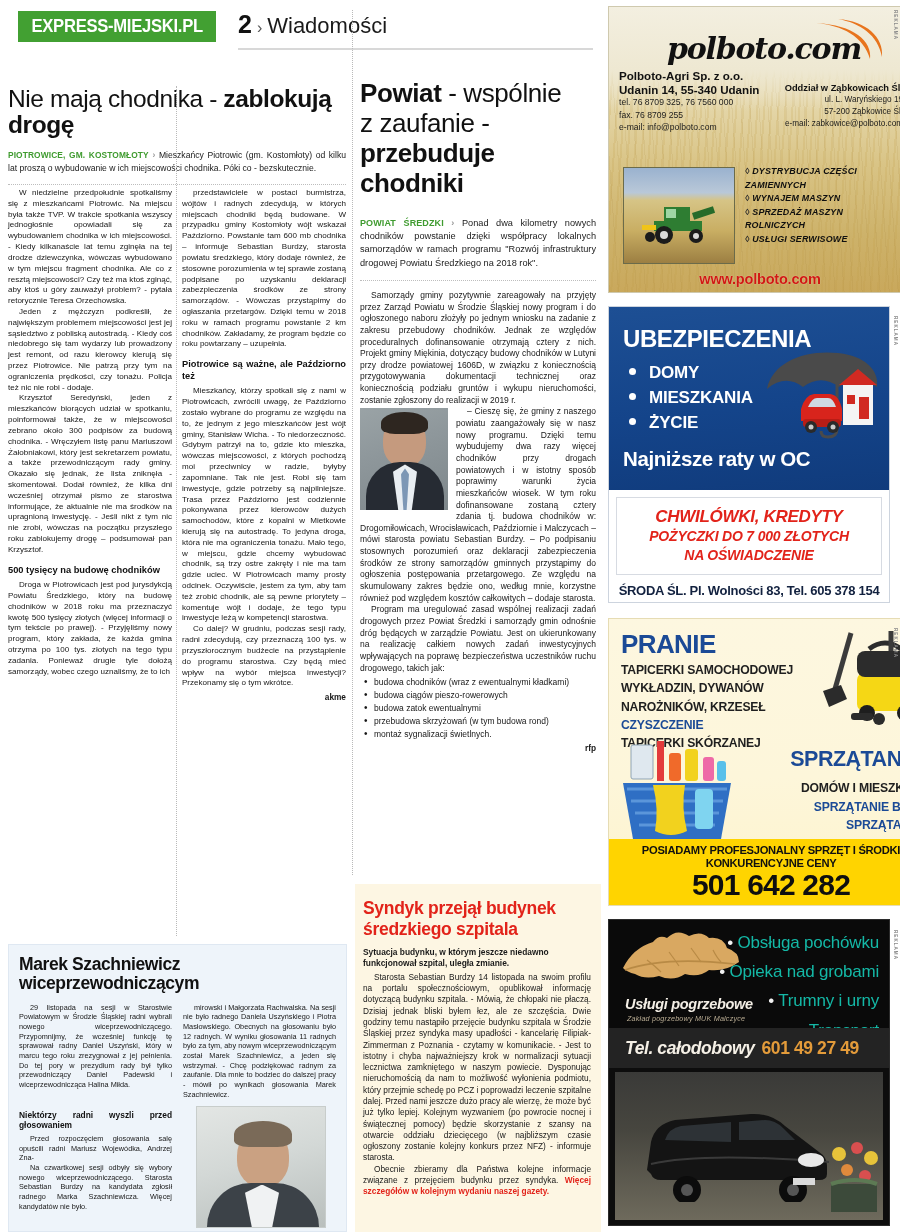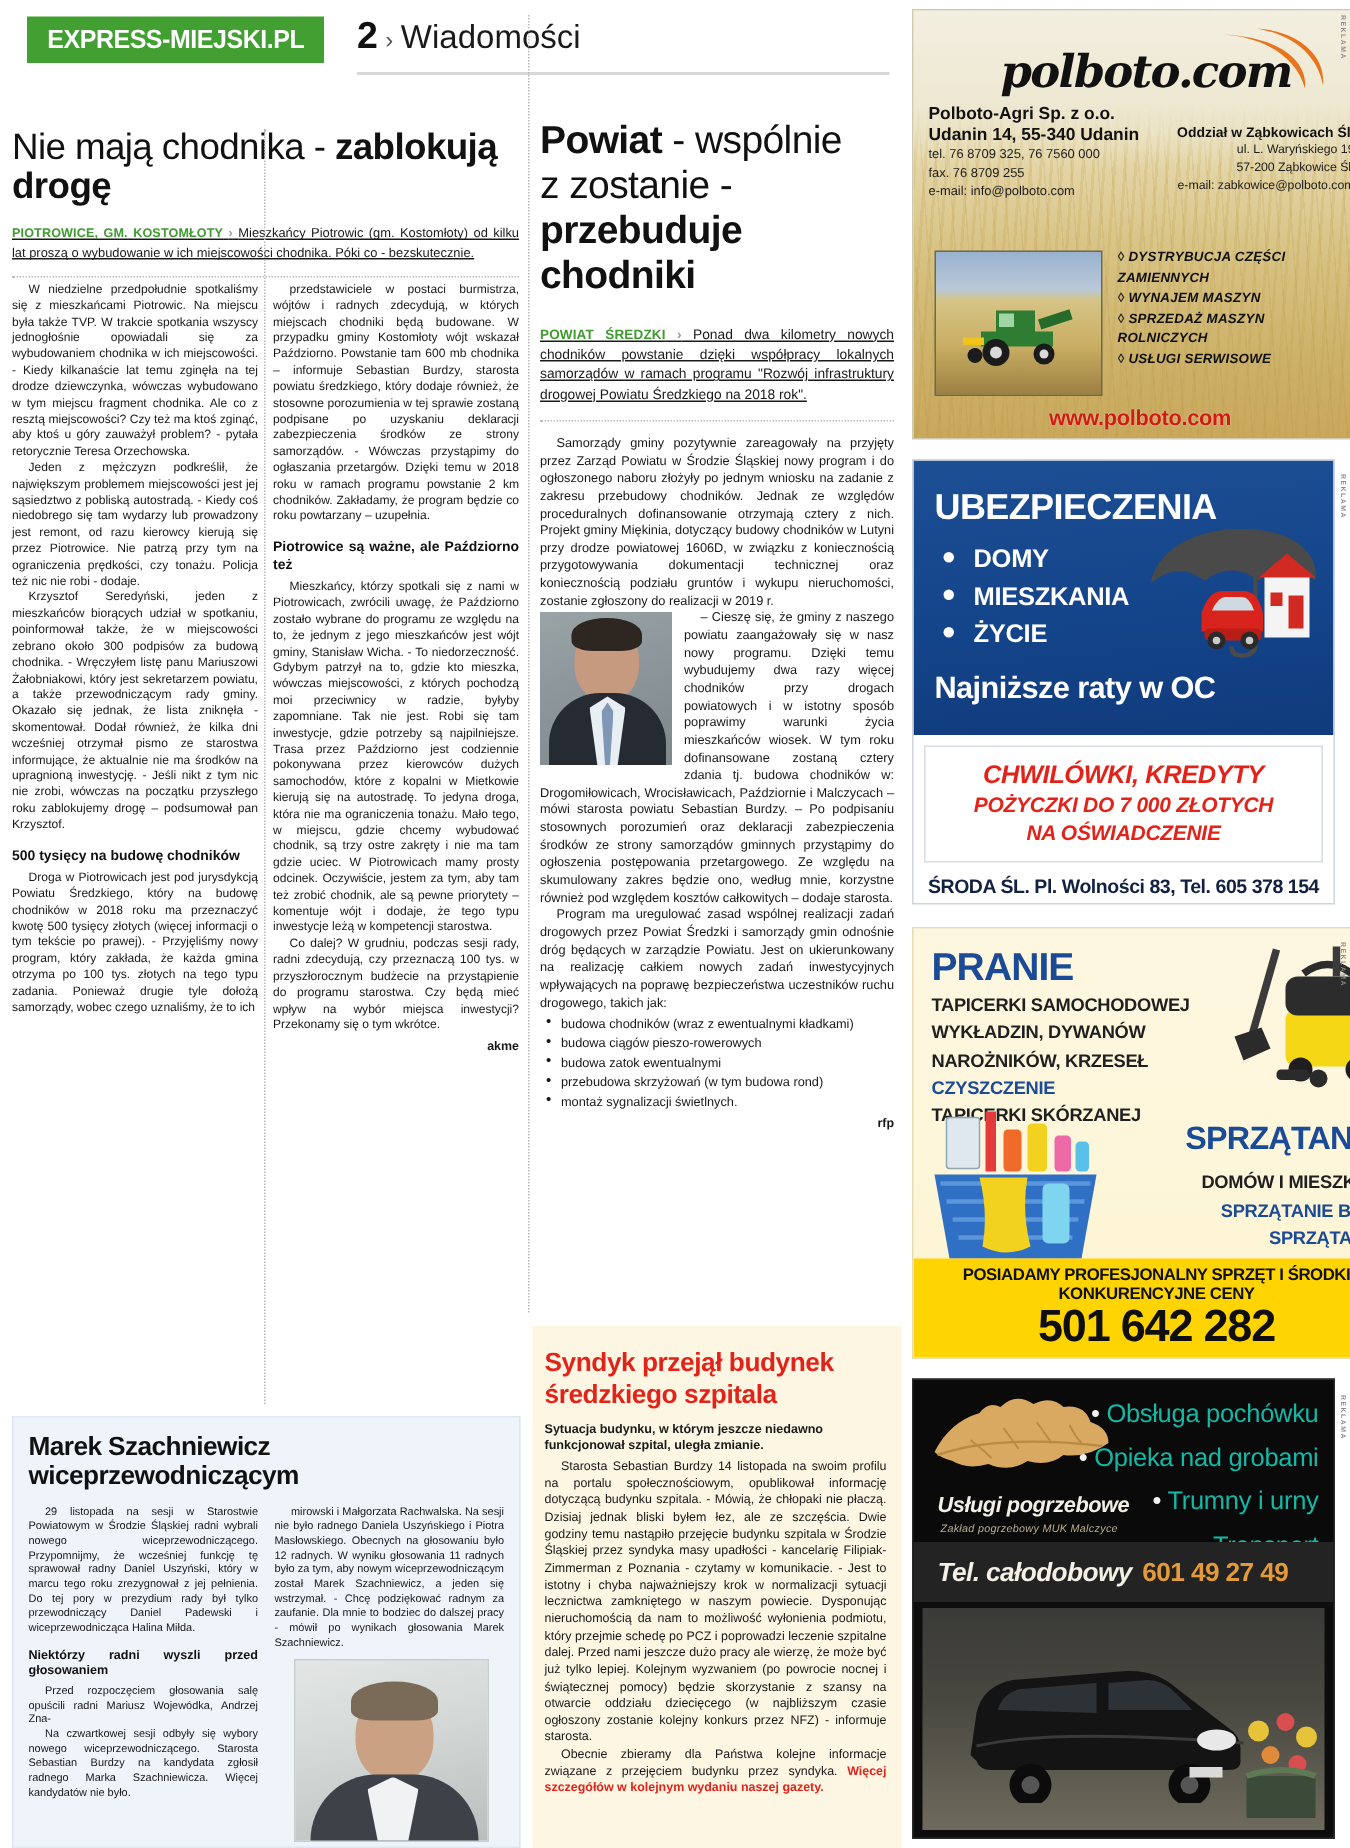--- a/index.html
+++ b/index.html
@@ -54,21 +54,21 @@
   }
   h1.hl-main b { font-weight: 700; }
 
   h1.hl-mid {
     font-size: 26px; line-height: 1.16; font-weight: 400;
     color:#111; letter-spacing:-0.4px;
   }
   h1.hl-mid b { font-weight: 700; }
 
   .lead {
-    font-size: 8.6px; line-height: 1.42; text-align: justify; color:#1a1a1a;text-decoration:underline;
+    font-size: 8.6px; line-height: 1.42; text-align: justify; color:#1a1a1a;
   }
   .lead-mid { font-size: 9.2px; line-height: 1.45; }
   .kicker { color:#3f9b2f; font-weight: 700; font-size: 8.4px; letter-spacing: 0.1px; }
   .kicker-arrow { color:#9a9a9a; font-weight:700; }
 
   .dotrule { border-top: 1px dotted #bdbdbd; margin: 7px 0 7px 0; }
 
   .body-txt {
     font-size: 8.05px; line-height: 1.345; text-align: justify;
     color: #171717; hyphens: auto;
@@ -125,21 +125,21 @@
     background: #eef4fa; border: 1px solid #dfe8f2;
     padding: 10px 10px 8px 10px;
   }
   .szach h2 {
     font-size: 17.5px; font-weight: 700; letter-spacing:-0.4px;
     line-height: 1.1; margin-bottom: 9px; color:#111;
   }
   .szach-cols { display: flex; gap: 11px; }
   .szach-col { width: 153px; }
   .szach .body-txt { font-size: 7.3px; line-height: 1.33; }
-  .szach h3.sub { font-size: 8.4px; margin: 8px 0 3px; }
+  .szach h3.sub { font-size: 8.4px; margin: 20px 0 3px; }
   .szach-photo {
     width: 130px; height: 122px; margin: 6px 0 0 13px;
     background: linear-gradient(165deg,#e3e6e4 0%,#d3d8d6 45%,#b9bfbd 100%);
     border: 1px solid #c8cdcb; position: relative; overflow:hidden;
   }
   .sp-head { position:absolute; left:40px; top:20px; width:52px; height:60px;
     background:#caa182; border-radius: 48% 48% 44% 44%; }
   .sp-hair { position:absolute; left:37px; top:14px; width:58px; height:26px;
     background:#7a6a58; border-radius: 50% 50% 25% 25%; }
   .sp-body { position:absolute; left:10px; top:76px; width:112px; height:48px;
@@ -328,21 +328,21 @@
     <h3 class="sub">Piotrowice są ważne, ale Paździorno też</h3>
     <p>Mieszkańcy, którzy spotkali się z nami w Piotrowicach, zwrócili uwagę, że Paździorno zostało wybrane do programu ze względu na to, że jednym z jego mieszkańców jest wójt gminy, Stanisław Wicha. - To niedorzeczność. Gdybym patrzył na to, gdzie kto mieszka, wówczas miejscowości, z których pochodzą moi przeciwnicy w radzie, byłyby zapomniane. Tak nie jest. Robi się tam inwestycje, gdzie potrzeby są najpilniejsze. Trasa przez Paździorno jest codziennie pokonywana przez kierowców dużych samochodów, które z kopalni w Mietkowie kierują się na autostradę. To jedyna droga, która nie ma ograniczenia tonażu. Mało tego, w miejscu, gdzie chcemy wybudować chodnik, są trzy ostre zakręty i nie ma tam gdzie uciec. W Piotrowicach mamy prosty odcinek. Oczywiście, jestem za tym, aby tam też zrobić chodnik, ale są pewne priorytety – komentuje wójt i dodaje, że tego typu inwestycje leżą w kompetencji starostwa.</p>
     <p>Co dalej? W grudniu, podczas sesji rady, radni zdecydują, czy przeznaczą 100 tys. w przyszłorocznym budżecie na przystąpienie do programu starostwa. Czy będą mieć wpływ na wybór miejsca inwestycji? Przekonamy się o tym wkrótce.</p>
     <div class="signoff">akme</div>
   </div>
 
   <div class="vrule" style="left:176px; top:86px; height:850px;"></div>
   <div class="vrule" style="left:352px; top:10px; height:865px;"></div>
 
   <div class="col colC" style="top:78px;">
-    <h1 class="hl-mid"><b>Powiat</b><span> - wspólnie</span><br><span>z zostanie - </span><b>przebuduje</b><br><b>chodniki</b></h1>
+    <h1 class="hl-mid"><b>Powiat</b><span> - wspólnie</span><br><span>z zaufanie - </span><b>przebuduje</b><br><b>chodniki</b></h1>
     <div style="height:18px"></div>
     <div class="lead lead-mid">
       <span class="kicker" style="font-size:9px">POWIAT ŚREDZKI</span>
       <span class="kicker-arrow">›</span>
       <span>Ponad dwa kilometry nowych chodników powstanie dzięki współpracy lokalnych samorządów w ramach programu "Rozwój infrastruktury drogowej Powiatu Średzkiego na 2018 rok".</span>
     </div>
     <div class="dotrule" style="margin:10px 0 9px;"></div>
     <div class="body-txt body-txt-mid">
       <p>Samorządy gminy pozytywnie zareagowały na przyjęty przez Zarząd Powiatu w Środzie Śląskiej nowy program i do ogłoszonego naboru złożyły po jednym wniosku na zadanie z zakresu przebudowy chodników. Jednak ze względów proceduralnych dofinansowanie otrzymają cztery z nich. Projekt gminy Miękinia, dotyczący budowy chodników w Lutyni przy drodze powiatowej 1606D, w związku z koniecznością przygotowywania dokumentacji technicznej oraz koniecznością podziału gruntów i wykupu nieruchomości, zostanie zgłoszony do realizacji w 2019 r.</p>
       <div class="portrait">

